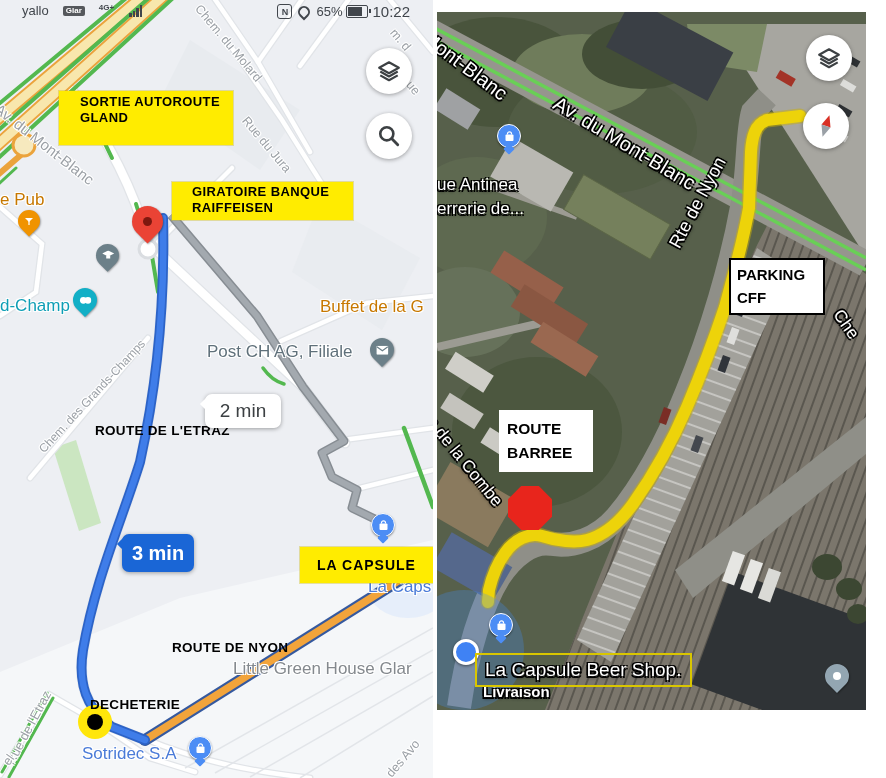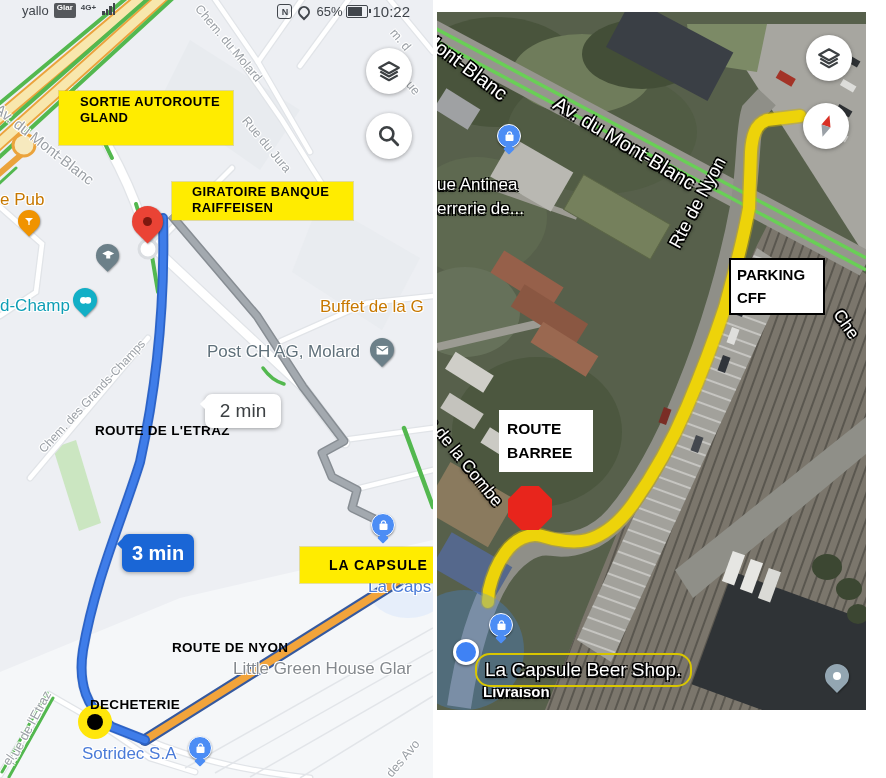--- a/index.html
+++ b/index.html
@@ -7,21 +7,21 @@
          font-family:"Liberation Sans",sans-serif;}
   .panel{position:absolute;overflow:hidden;}
   #leftPanel{left:0;top:0;width:433px;height:778px;background:#EDEFF3;}
   #rightPanel{left:437px;top:12px;width:429px;height:698px;background:#57604B;}
   .abs{position:absolute;}
   svg{display:block;}
 
   
   .statusbar{position:absolute;left:0;top:0;width:433px;height:24px;z-index:40;
              display:flex;align-items:center;color:#41464c;font-size:13px;}
-  .sb-left{position:absolute;left:22px;top:3px;display:flex;gap:5px;}
+  .sb-left{position:absolute;left:22px;top:3px;display:flex;align-items:center;gap:14px;}
   .sb-right{position:absolute;right:23px;top:3px;display:flex;align-items:center;gap:4px;}
   .volte{background:#55585c;color:#fff;font-size:8px;font-weight:700;border-radius:2px;
          padding:1px 3px;line-height:1;}
   .netlbl{font-size:8px;font-weight:700;margin-right:1px;align-self:flex-start;}
   .bars{display:flex;align-items:flex-end;gap:1px;height:12px;}
   .bars i{display:block;width:2.5px;background:#41464c;}
   .nfcbox{width:13px;height:13px;border:1.5px solid #41464c;border-radius:3px;
           font-size:9px;font-weight:700;display:flex;align-items:center;justify-content:center;}
   .locpin{width:8px;height:8px;border:2px solid #41464c;border-radius:50% 50% 50% 0;
           transform:rotate(-45deg);margin:0 2px;}
@@ -31,21 +31,21 @@
   .sb-time{font-size:15px;}
 
   
   .lbl{position:absolute;color:#9BA0A6;font-size:12.5px;font-weight:500;white-space:nowrap;
        text-shadow:-1px -1px 0 #fff,1px -1px 0 #fff,-1px 1px 0 #fff,1px 1px 0 #fff;z-index:3;}
   .poi{position:absolute;font-size:17px;font-weight:400;white-space:nowrap;
        text-shadow:-1px -1px 0 #fff,1px -1px 0 #fff,-1px 1px 0 #fff,1px 1px 0 #fff;z-index:4;}
   .ann{position:absolute;color:#000;font-size:13.5px;font-weight:800;letter-spacing:.3px;
        white-space:nowrap;z-index:6;}
   .ybox{position:absolute;background:#FFEC00;color:#000;font-weight:800;font-size:13px;
-        line-height:16px;letter-spacing:.4px;z-index:7;box-shadow:0 0 0 1px rgba(200,180,0,.35);padding-left:12px;}
+        line-height:16px;letter-spacing:.4px;z-index:7;box-shadow:0 0 0 1px rgba(200,180,0,.35);}
   .bubble{position:absolute;border-radius:7px;z-index:8;box-shadow:0 1px 4px rgba(0,0,0,.35);
           display:flex;align-items:center;justify-content:center;white-space:nowrap;}
   .bubble .tail{position:absolute;width:10px;height:10px;transform:rotate(45deg);left:-3px;top:5px;}
   .b-white{background:#fff;color:#3C4043;font-size:19px;}
   .b-white .tail{background:#fff;}
   .b-blue{background:#1A66D6;color:#fff;font-size:20px;font-weight:700;}
   .b-blue .tail{background:#1A66D6;}
 
   
   .tpin{position:absolute;border-radius:50% 50% 50% 0;transform:rotate(-45deg);z-index:5;
@@ -181,21 +181,21 @@
     <div class="lbl" style="left:398px;top:26px;transform:rotate(50deg);transform-origin:left top;">m. d</div>
     <div class="lbl" style="left:414px;top:78px;transform:rotate(50deg);transform-origin:left top;">ue</div>
     <div class="lbl" style="left:36px;top:446px;transform:rotate(-47deg);transform-origin:left top;font-size:12px;">Chem. des Grands-Champs</div>
     <div class="lbl" style="left:16px;top:752px;transform:rotate(-62deg);transform-origin:left bottom;font-size:13px;">Rue de l'Etraz</div>
     <div class="lbl" style="left:0px;top:760px;transform:rotate(-55deg);transform-origin:left top;">el</div>
     <div class="lbl" style="left:394px;top:766px;transform:rotate(-50deg);transform-origin:left bottom;">des Avo</div>
 
     <div class="poi" style="left:0;top:190px;color:#C77800;">e Pub</div>
     <div class="poi" style="left:0;top:296px;color:#0E9EB5;">d-Champ</div>
     <div class="poi" style="left:320px;top:297px;color:#C77800;">Buffet de la G</div>
-    <div class="poi" style="left:207px;top:342px;color:#5F707A;">Post CH AG, Molard</div>
+    <div class="poi" style="left:207px;top:342px;color:#5F707A;">Post CH AG, Filiale</div>
     <div class="poi" style="left:233px;top:659px;color:#84898E;">Little Green House Glar</div>
     <div class="poi" style="left:368px;top:577px;color:#4A7BD8;z-index:4;">La Caps</div>
     <div class="poi" style="left:82px;top:744px;color:#4A7BD8;">Sotridec S.A</div>
 
     <div class="tpin" style="left:18px;top:210px;width:22px;height:22px;background:#F09300;">
       <span class="inner">
           <svg width="10" height="10">
             <polygon points="1,2 9,2 5,6" fill="#fff"></polygon>
             <rect x="4.4" y="5" width="1.2" height="4" fill="#fff"></rect>
           </svg>
@@ -412,21 +412,21 @@
     <div class="wbox" style="left:62px;top:398px;width:78px;font-size:15.5px;padding:7px 8px;">
       <div>ROUTE</div>
       <div>BARREE</div>
     </div>
     <div class="wbox" style="left:292px;top:246px;width:80px;border:2.5px solid #000;font-size:15px;padding:3px 6px;">
       <div>PARKING</div>
       <div>CFF</div>
     </div>
     <div class="octagon" style="left:71px;top:474px;width:44px;height:44px;"></div>
 
-    <div class="capsule-frame" style="left:38px;top:641px;width:205px;height:30px;border-radius:15px;">
+    <div class="capsule-frame" style="left:38px;top:641px;width:205px;height:30px;">
       <span class="sat-lbl" style="position:static;font-size:19px;">La Capsule Beer Shop.</span>
     </div>
 
     <div class="bagpin" style="left:60px;top:112px;">
       <span class="head">
           <svg width="11" height="11">
             <rect x="1.5" y="3.5" width="8" height="6.5" rx="1" fill="#fff"></rect>
             <path d="M3.5,3.5 v-0.7 a2,2 0 0 1 4,0 v0.7" stroke="#fff" stroke-width="1.2" fill="none"></path>
           </svg>
         </span>

